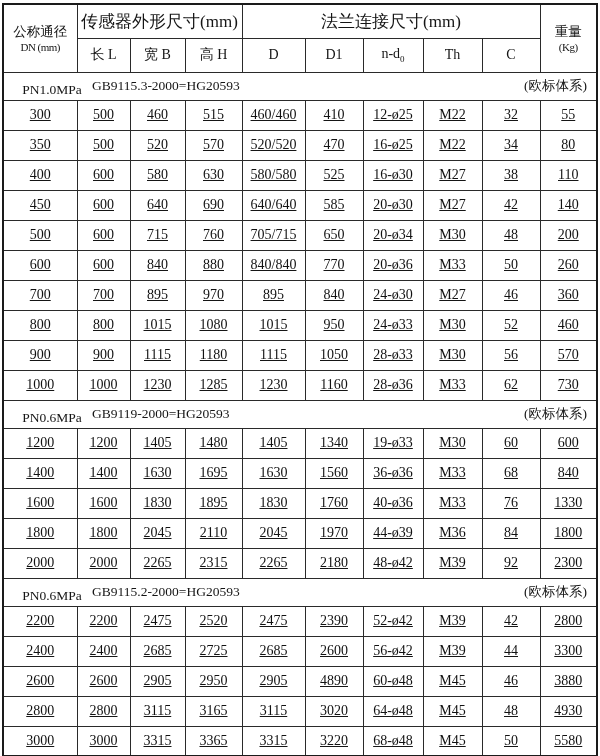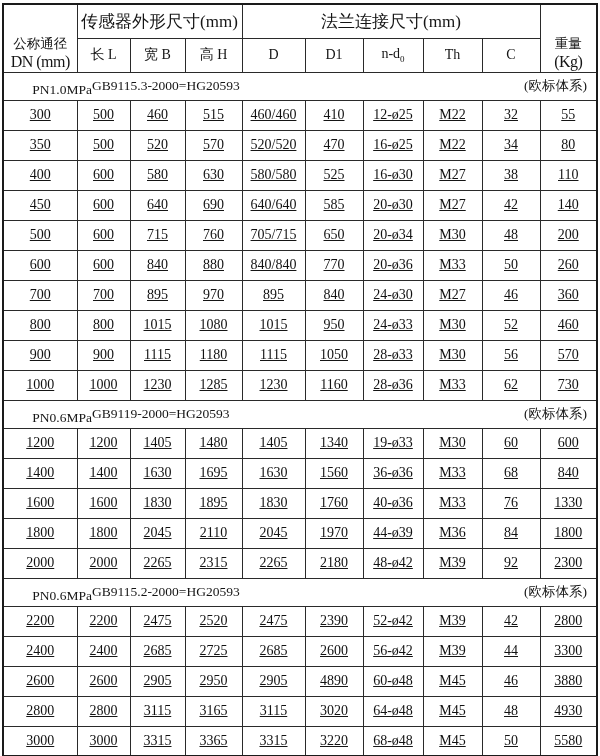--- a/index.html
+++ b/index.html
@@ -32,42 +32,42 @@
     padding: 0;
     font-weight: normal;
     overflow: hidden;
     white-space: nowrap;
   }
   thead tr { height: 34px; }
   thead th { font-size: 14px; }
   .two-line {
     display: flex;
     flex-direction: column;
-    justify-content: flex-end;
+    justify-content: center;
     height: 66px;
   }
   .two-line .ln1 { font-size: 13.5px; }
-  .two-line .ln2 { font-size: 16px; letter-spacing: -0.5px; }
+  .two-line .ln2 { font-size: 11px; letter-spacing: -0.5px; }
   .group-h { font-size: 17px; }
   .subcol { font-size: 14px; }
   sub { font-size: 9px; }
   tr.data-row { height: 30px; font-size: 14px; text-decoration: underline; }
   tr.data-row td { color: #111; }
   tr.section-row { height: 28px; }
   tr.section-row td { padding: 0; }
   .section-bar {
     display: flex;
     align-items: center;
     padding: 0 9px 0 8px;
     font-size: 13.5px;
     white-space: nowrap;
   }
   .section-bar .pressure {
     width: 80px;
-    text-align: right;
+    text-align: center;
     flex: 0 0 auto;
     margin-top: 8px;
   }
   .section-bar .standard {
     flex: 1 1 auto;
     text-align: left;
   }
   .section-bar .note {
     flex: 0 0 auto;
     text-align: center;

